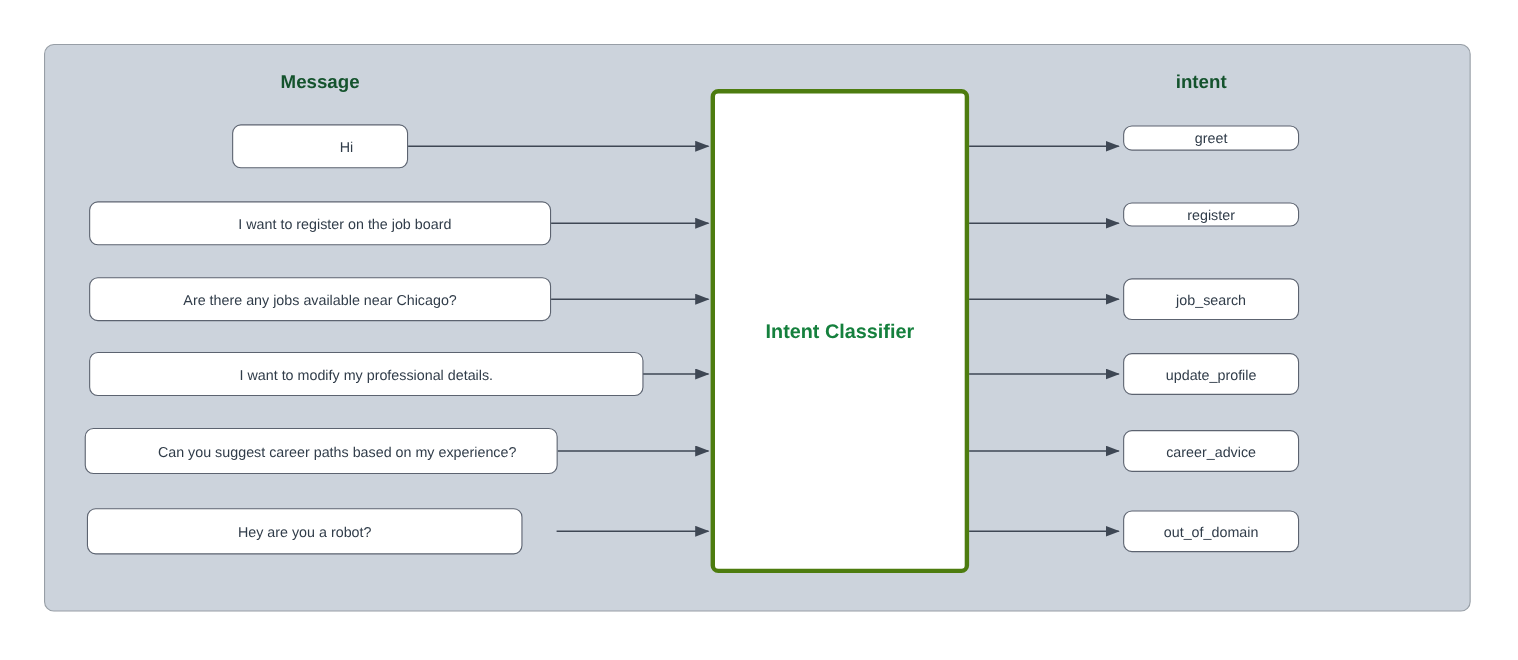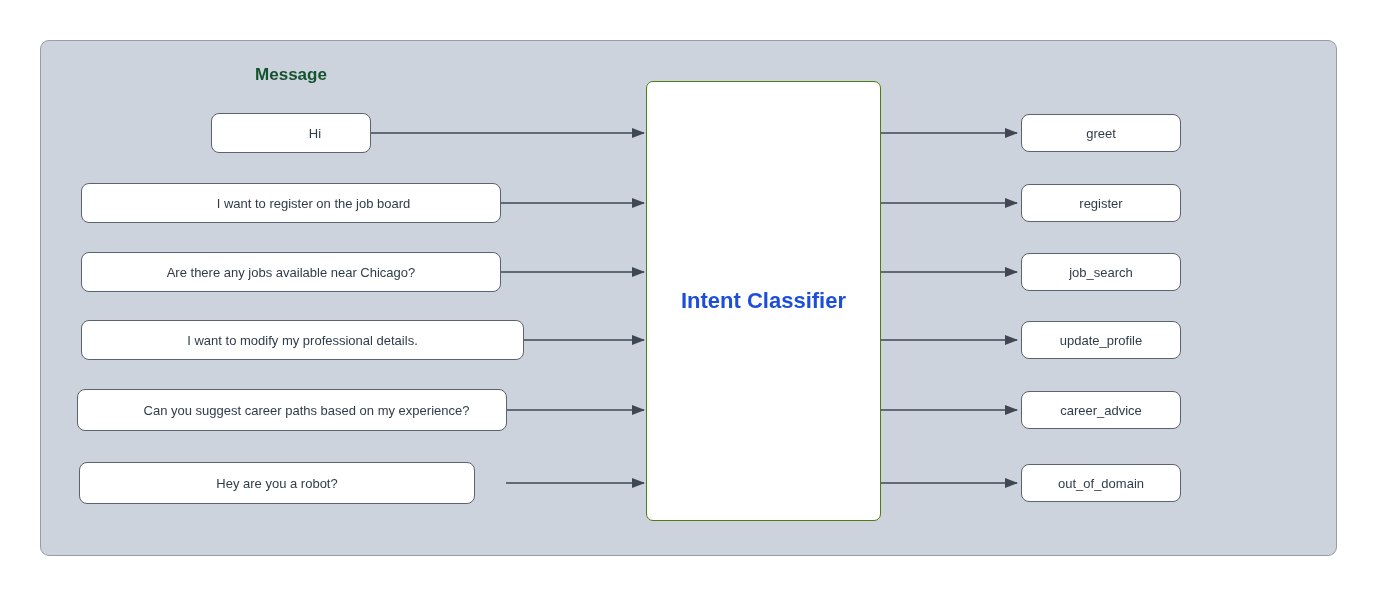--- a/index.html
+++ b/index.html
@@ -49,29 +49,29 @@
     text-align: center;
     white-space: nowrap;
   }
   .classifier {
     position: absolute;
     left: 605px;
     top: 40px;
     width: 235px;
     height: 440px;
     background: #ffffff;
-    border: 1px solid #4d7c0f;
+    border: 4px solid #4d7c0f;
     border-radius: 7px;
     box-sizing: border-box;
     display: flex;
     align-items: center;
     justify-content: center;
-    font-size: 22px;
+    font-size: 18px;
     font-weight: bold;
-    color: #1d4ed8;
+    color: #15803d;
     text-align: center;
   }
   .connectors {
     position: absolute;
     left: 0;
     top: 0;
     width: 1297px;
     height: 516px;
     pointer-events: none;
   }
@@ -98,48 +98,49 @@
 
       <line x1="840" y1="92" x2="976" y2="92" stroke="#3e4754" stroke-width="1.3" marker-end="url(#ah)"></line>
       <line x1="840" y1="162" x2="976" y2="162" stroke="#3e4754" stroke-width="1.3" marker-end="url(#ah)"></line>
       <line x1="840" y1="231" x2="976" y2="231" stroke="#3e4754" stroke-width="1.3" marker-end="url(#ah)"></line>
       <line x1="840" y1="299" x2="976" y2="299" stroke="#3e4754" stroke-width="1.3" marker-end="url(#ah)"></line>
       <line x1="840" y1="369" x2="976" y2="369" stroke="#3e4754" stroke-width="1.3" marker-end="url(#ah)"></line>
       <line x1="840" y1="442" x2="976" y2="442" stroke="#3e4754" stroke-width="1.3" marker-end="url(#ah)"></line>
     </svg>
 
     <div class="col-header" style="left:150px; top:22px; width:200px;">Message</div>
+    <div class="col-header" style="left:971px; top:22px; width:160px;">intent</div>
 
     <div class="node" style="left:170px; top:72px;  width:160px; height:40px;padding-left:48px;">
       <span>Hi</span>
     </div>
     <div class="node" style="left:40px;  top:142px; width:420px; height:40px;padding-left:45px;">
       <span>I want to register on the job board</span>
     </div>
     <div class="node" style="left:40px;  top:211px; width:420px; height:40px;">
       <span>Are there any jobs available near Chicago?</span>
     </div>
-    <div class="node" style="left:40px;  top:279px; width:443px; height:40px;">
+    <div class="node" style="left:40px;  top:279px; width:504px; height:40px;">
       <span>I want to modify my professional details.</span>
     </div>
     <div class="node" style="left:36px;  top:348px; width:430px; height:42px;padding-left:29px;">
       <span>Can you suggest career paths based on my experience?</span>
     </div>
     <div class="node" style="left:38px;  top:421px; width:396px; height:42px;">
       <span>Hey are you a robot?</span>
     </div>
 
     <div class="classifier">
       <span>Intent Classifier</span>
     </div>
 
-    <div class="node" style="left:980px; top:73px;  width:160px; height:38px;">
+    <div class="node" style="left:980px; top:73px;  width:160px; height:23px;">
       <span>greet</span>
     </div>
-    <div class="node" style="left:980px; top:143px; width:160px; height:38px;">
+    <div class="node" style="left:980px; top:143px; width:160px; height:22px;">
       <span>register</span>
     </div>
     <div class="node" style="left:980px; top:212px; width:160px; height:38px;">
       <span>job_search</span>
     </div>
     <div class="node" style="left:980px; top:280px; width:160px; height:38px;">
       <span>update_profile</span>
     </div>
     <div class="node" style="left:980px; top:350px; width:160px; height:38px;">
       <span>career_advice</span>

